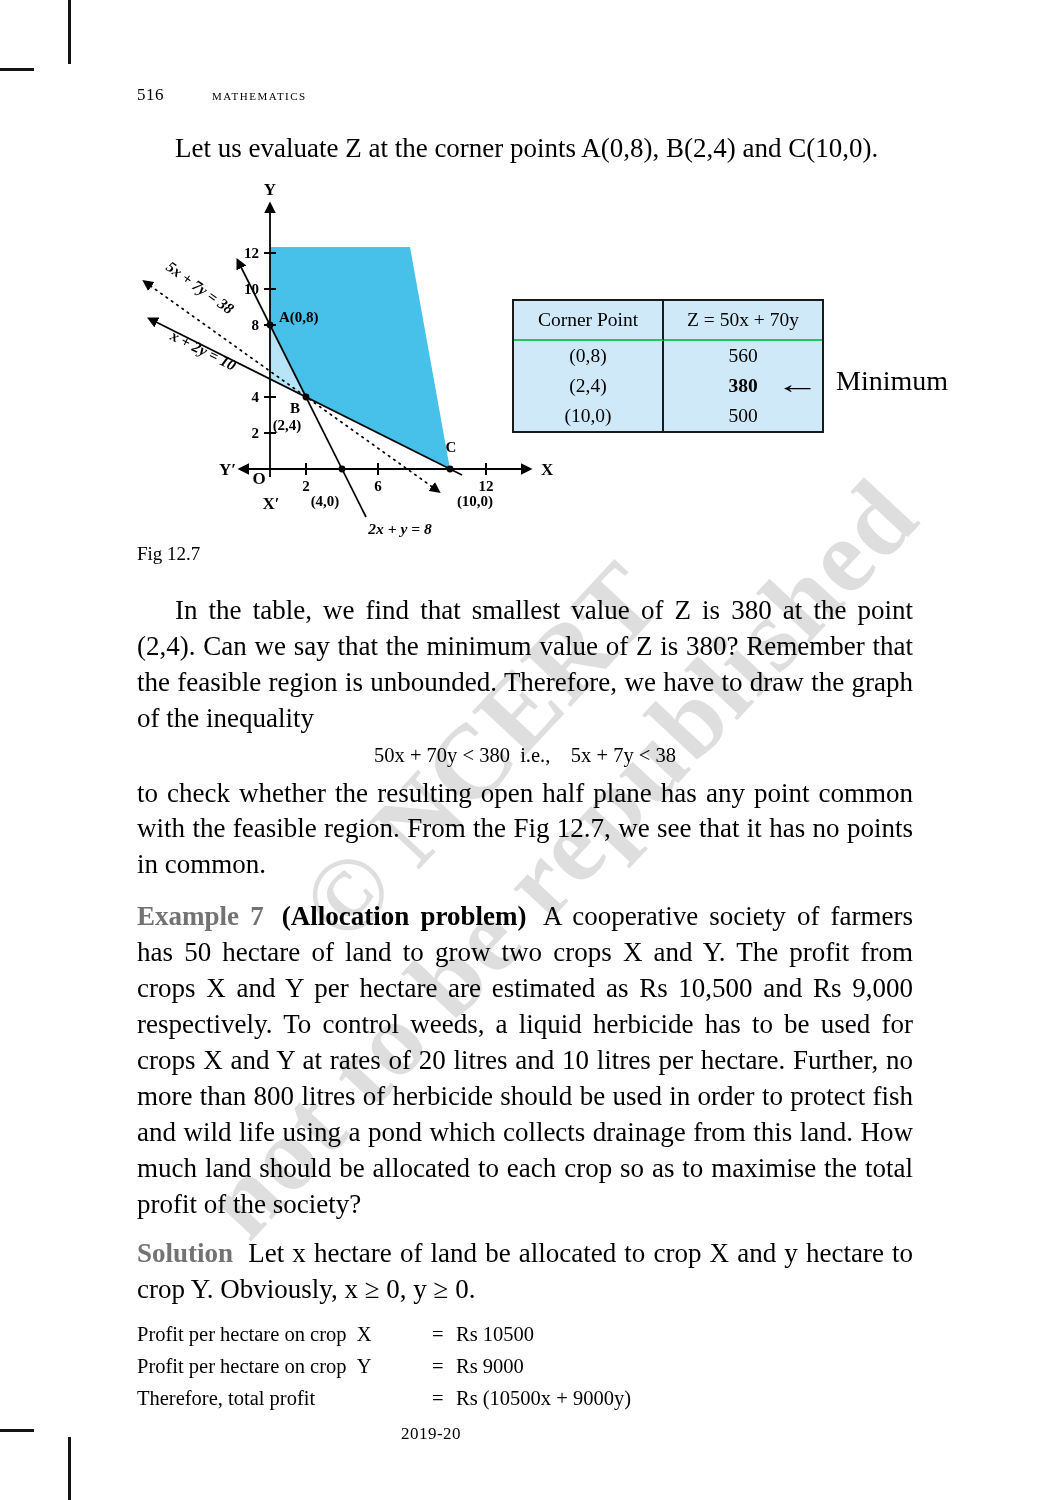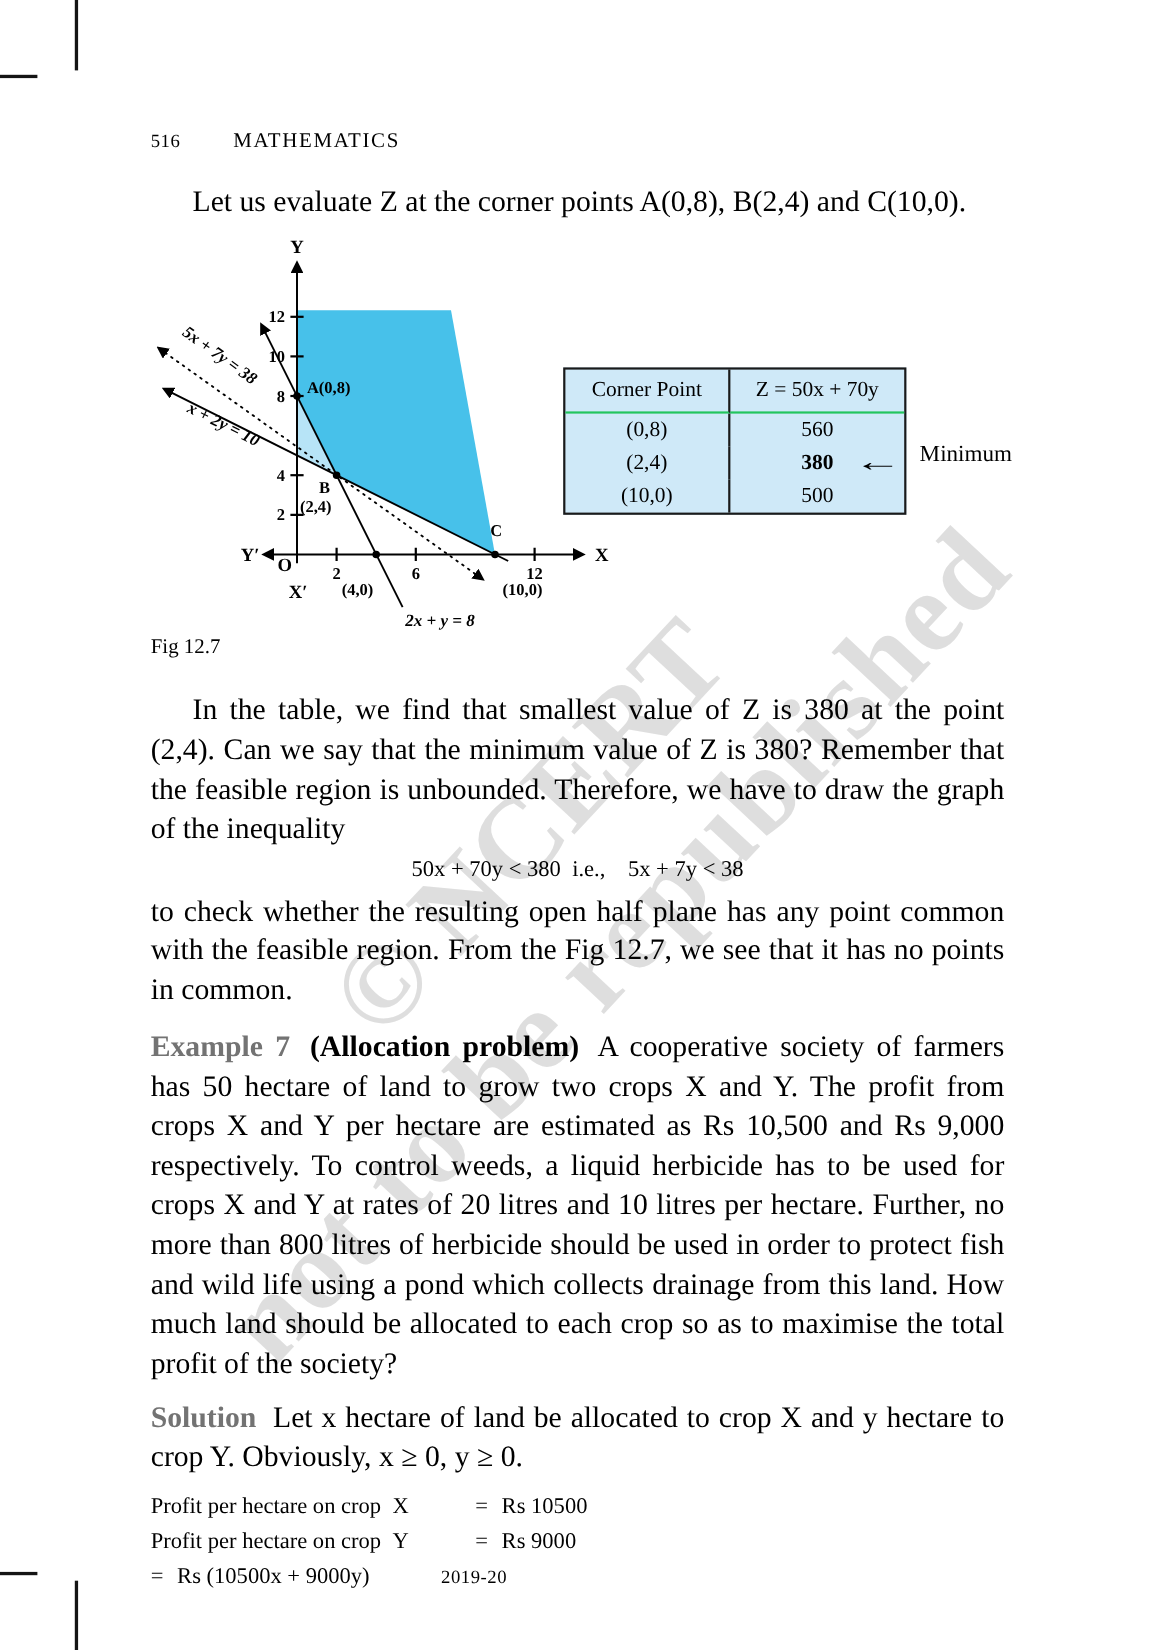--- a/index.html
+++ b/index.html
@@ -13,25 +13,25 @@
   .crop-tl-h{left:0;top:68px;width:34px;height:3px}
   .crop-bl-v{left:68px;top:1437px;width:3px;height:63px}
   .crop-bl-h{left:0;top:1429px;width:34px;height:3px}
 
   
   .wm{position:absolute;z-index:0;white-space:nowrap;color:#bfbfbf;opacity:.5;
       font-weight:bold;pointer-events:none}
   .wm1{left:480px;top:752px;font-size:105px;transform:translate(-50%,-50%) rotate(-47deg)}
   .wm2{left:560px;top:858px;font-size:105px;letter-spacing:2px;transform:translate(-50%,-50%) rotate(-47deg)}
 
-  .content{position:relative;z-index:1;margin-left:137px;width:776px;padding-top:118px}
+  .content{position:relative;z-index:1;margin-left:137px;width:776px;padding-top:85px}
 
   .header-row{display:flex;align-items:baseline;font-size:17px}
   .pagenum{letter-spacing:.5px}
-  .runhead{margin-left:48px;font-size:19px;letter-spacing:1.5px}
+  .runhead{margin-left:48px;font-size:11px;letter-spacing:1.5px}
 
   .para{font-size:27px;line-height:1.33;text-align:justify;margin-top:8px}
   .indent{text-indent:38px}
   .equation{font-size:20.5px;text-align:center;margin:7px 0 9px 0}
   .bold{font-weight:bold}
   .blue{color:#737373;font-weight:bold}
   .lbl-gap{margin-right:7px}
   .example-para{margin-top:16px}
 
   
@@ -45,21 +45,21 @@
 
   .ztable{position:absolute;left:375px;top:120px;display:grid;
           grid-template-columns:150px 158px;grid-template-rows:40px 30px 30px 30px;
           background:#cfe9f8;border:2px solid #1a1a1a;font-size:19.5px}
   .ztable>div{display:flex;align-items:center;justify-content:center;position:relative}
   .zc1{border-right:2px solid #1a1a1a}
   .zth{border-bottom:2px solid #22c55e}
   .val-bold{font-weight:bold}
   .min-arrow{position:absolute;right:2px;top:46%;transform:translateY(-50%) scaleX(1.7);
              transform-origin:right center;font-size:26px;font-weight:normal;line-height:1}
-  .minimum{position:absolute;left:699px;top:186px;font-size:21px}
+  .minimum{position:absolute;left:699px;top:186px;font-size:28px}
   .fig-caption{position:absolute;left:0;right:0;top:364px;text-align:left;
                font-size:19px;font-weight:normal}
 
   .profit-rows{margin-top:10px;font-size:20.5px}
   .prow{display:flex;line-height:32px}
   .plabel{width:295px}
   .peq{width:24px}
 
   .footer{position:absolute;z-index:1;left:0;top:1424px;width:862px;text-align:center;
           font-size:17px;letter-spacing:.5px}
@@ -188,20 +188,21 @@
         <span class="plabel">Profit per hectare on crop&nbsp;&nbsp;X</span>
         <span class="peq">=</span>
         <span>Rs 10500</span>
       </div>
       <div class="prow">
         <span class="plabel">Profit per hectare on crop&nbsp;&nbsp;Y</span>
         <span class="peq">=</span>
         <span>Rs 9000</span>
       </div>
       <div class="prow">
+        <span class="plabel">Therefore, total profit</span>
         <span class="peq">=</span>
         <span>Rs (10500x + 9000y)</span>
       </div>
     </div>
 
   </div>
 
   <div class="footer">2019-20</div>
 </div>
 

